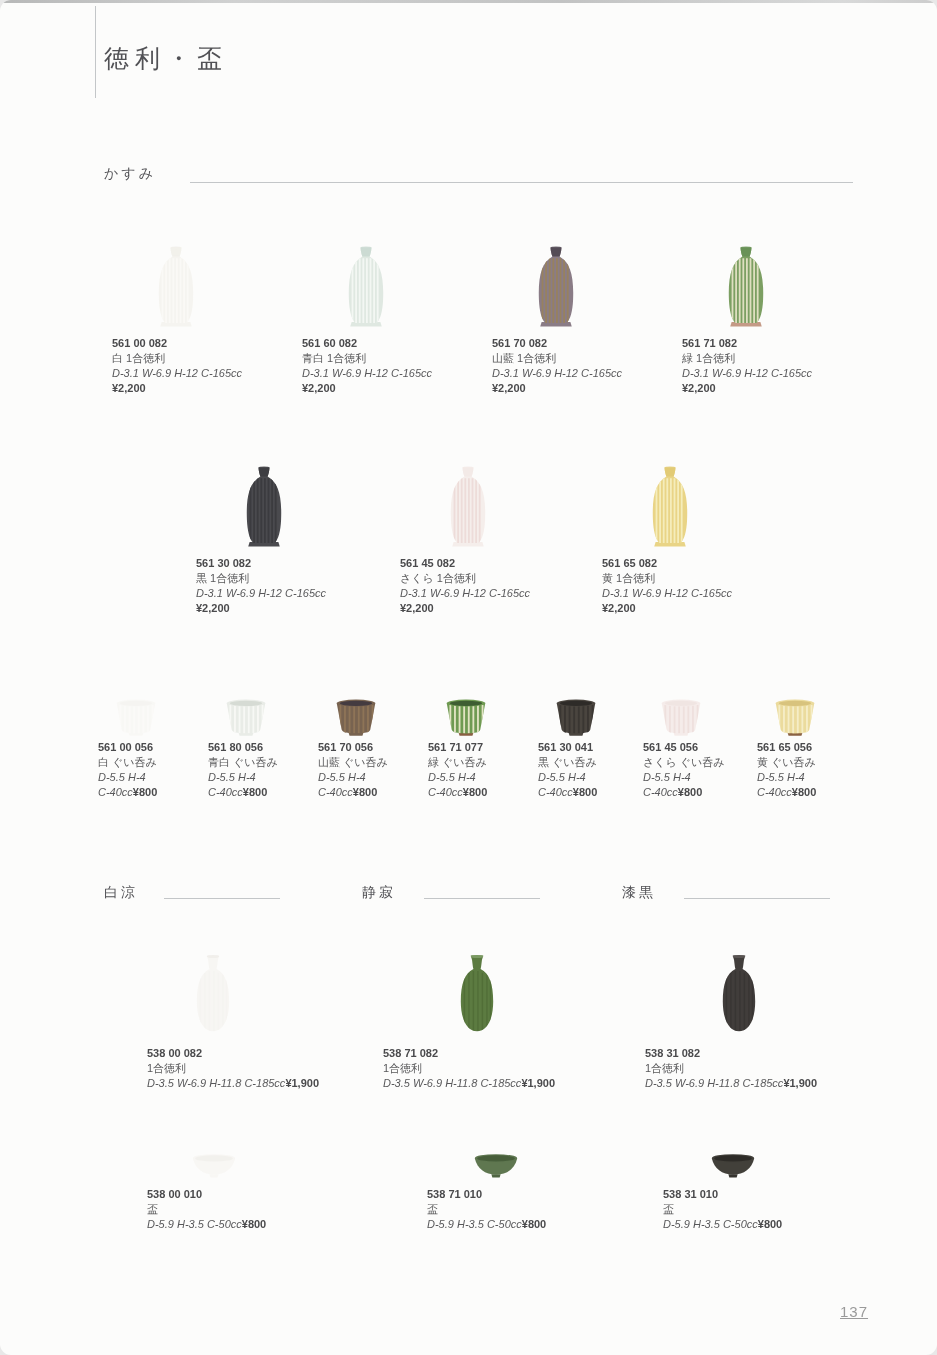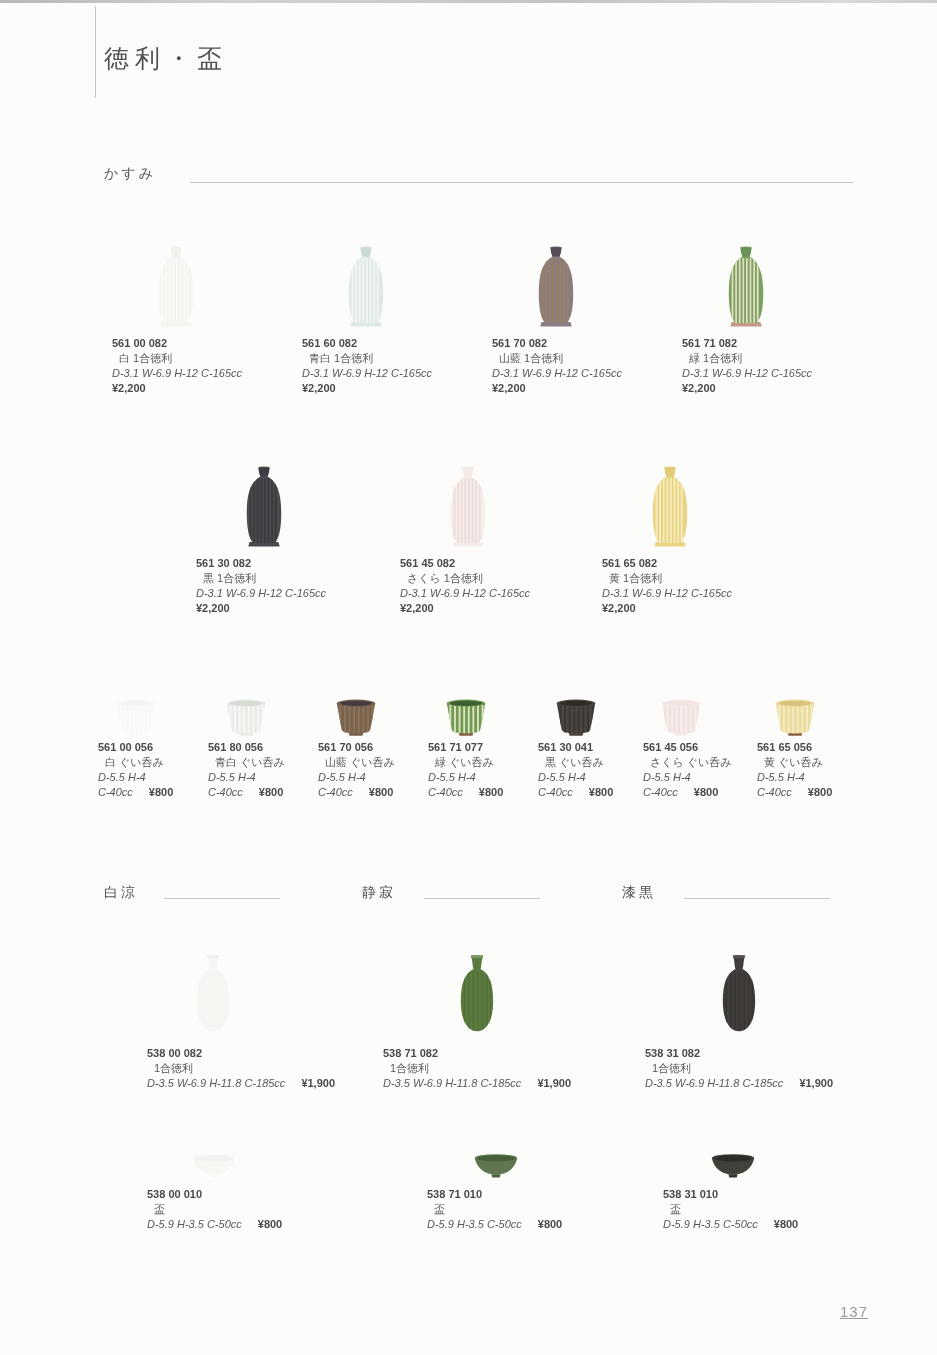--- a/index.html
+++ b/index.html
@@ -5,20 +5,21 @@
   html,body{margin:0;padding:0;}
   body{background:#e8e8e8;}
   .page{
     position:relative;
     width:937px;height:1355px;
     margin:0 auto;
     background:var(--page_bg,#fcfcfb);
     font-family:"Liberation Sans",sans-serif;
     color:var(--text,#58585a);
     overflow:hidden;
+    border-radius:11px;
   }
   .scan-edge{
     position:absolute;top:0;left:0;width:100%;height:3px;
     background:linear-gradient(90deg,#b7b8b8,#d0d1d1 25%,#c2c3c3 60%,#d8d9d9 90%,#cccccc);
   }
   .v-rule{
     position:absolute;left:95px;top:6px;width:1px;height:92px;
     background:var(--rule,#c3c6c8);
   }
   .page-title{
@@ -38,24 +39,24 @@
     background:var(--rule,#c3c6c8);
   }
   .card{position:absolute;}
   .card .art{display:block;}
   .tokkuri-art{width:54px;height:94px;}
   .cup-art{width:46px;height:44px;}
   .sakazuki-art{width:46px;height:30px;}
   .info{margin-top:2px;white-space:nowrap;}
   .info > div{line-height:15px;font-size:11px;}
   .code{font-weight:700;color:var(--code_text,#4a4a4c);}
-  .pname{color:var(--text,#58585a);margin-left:7px;}
+  .pname{color:var(--text,#58585a);}
   .dims{color:var(--text,#58585a);font-style:italic;}
   .price{font-weight:700;color:var(--code_text,#4a4a4c);}
-  .price.inline{margin-left:16px;}
+  .price.inline{}
   .faint{opacity:.6;}
   .ghost{opacity:.35;}
   .page-number{
     position:absolute;left:840px;top:1303px;
     font-size:15px;letter-spacing:1px;
     color:var(--page_number,#9a9a9a);
     text-decoration:underline;
   }
 </style>
 </head>

